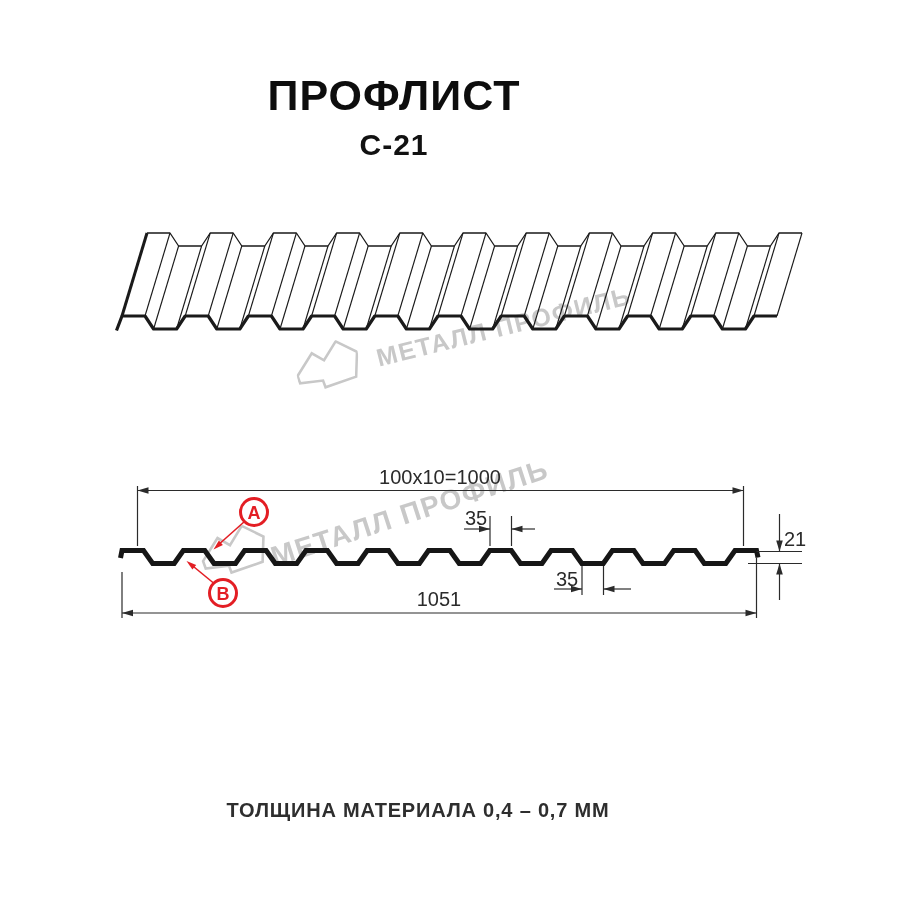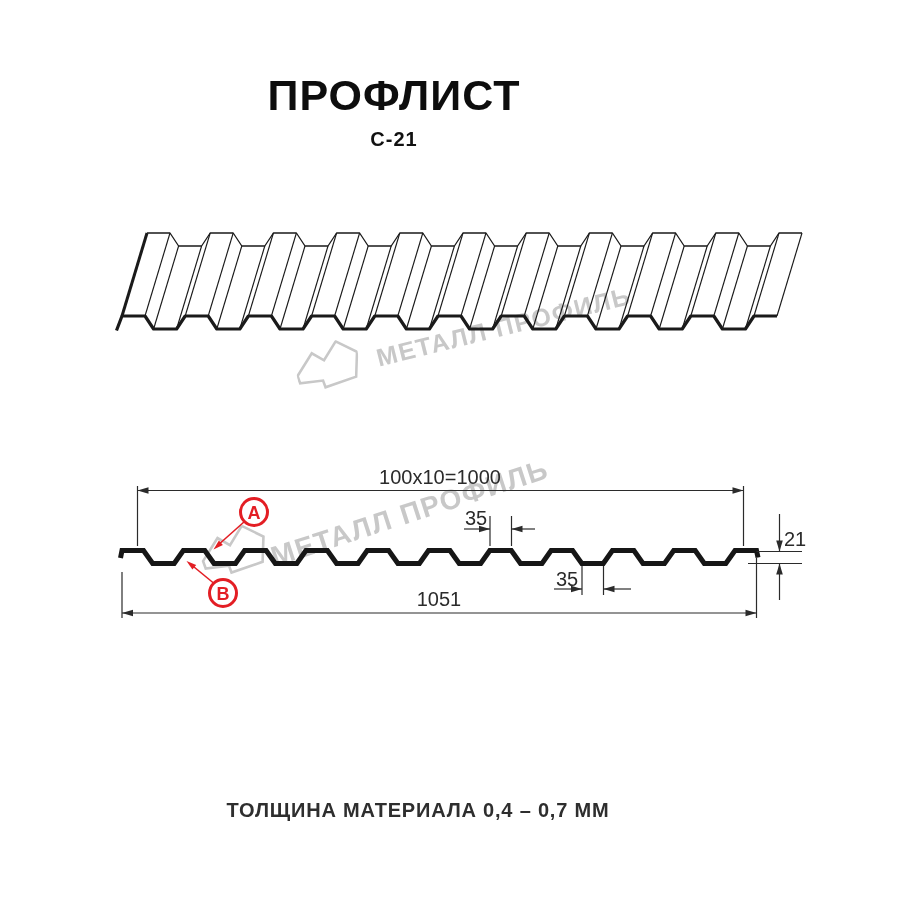--- a/index.html
+++ b/index.html
@@ -5,21 +5,21 @@
   html,body{margin:0;padding:0;}
   body{
     width:900px;height:900px;position:relative;background:#ffffff;
     font-family:"Liberation Sans", sans-serif;overflow:hidden;
   }
   .header{position:absolute;left:0;top:72px;width:788px;text-align:center;z-index:5;}
   .title{
     font-size:43px;font-weight:800;letter-spacing:1px;color:#0d0d0d;line-height:1.1;
   }
   .subtitle{
-    margin-top:9px;font-size:20px;font-weight:600;letter-spacing:1px;color:#111;
+    margin-top:9px;font-size:30px;font-weight:600;letter-spacing:1px;color:#111;
   }
   .footer{
     position:absolute;left:0;top:799px;width:836px;text-align:center;z-index:5;
     font-size:20px;font-weight:700;letter-spacing:0.8px;color:#2e2e2e;
   }
   .wm-logo{position:absolute;z-index:1;}
   .wm-text{
     position:absolute;z-index:1;white-space:nowrap;font-weight:700;
     color:#c8c8c8;letter-spacing:1.5px;
   }

